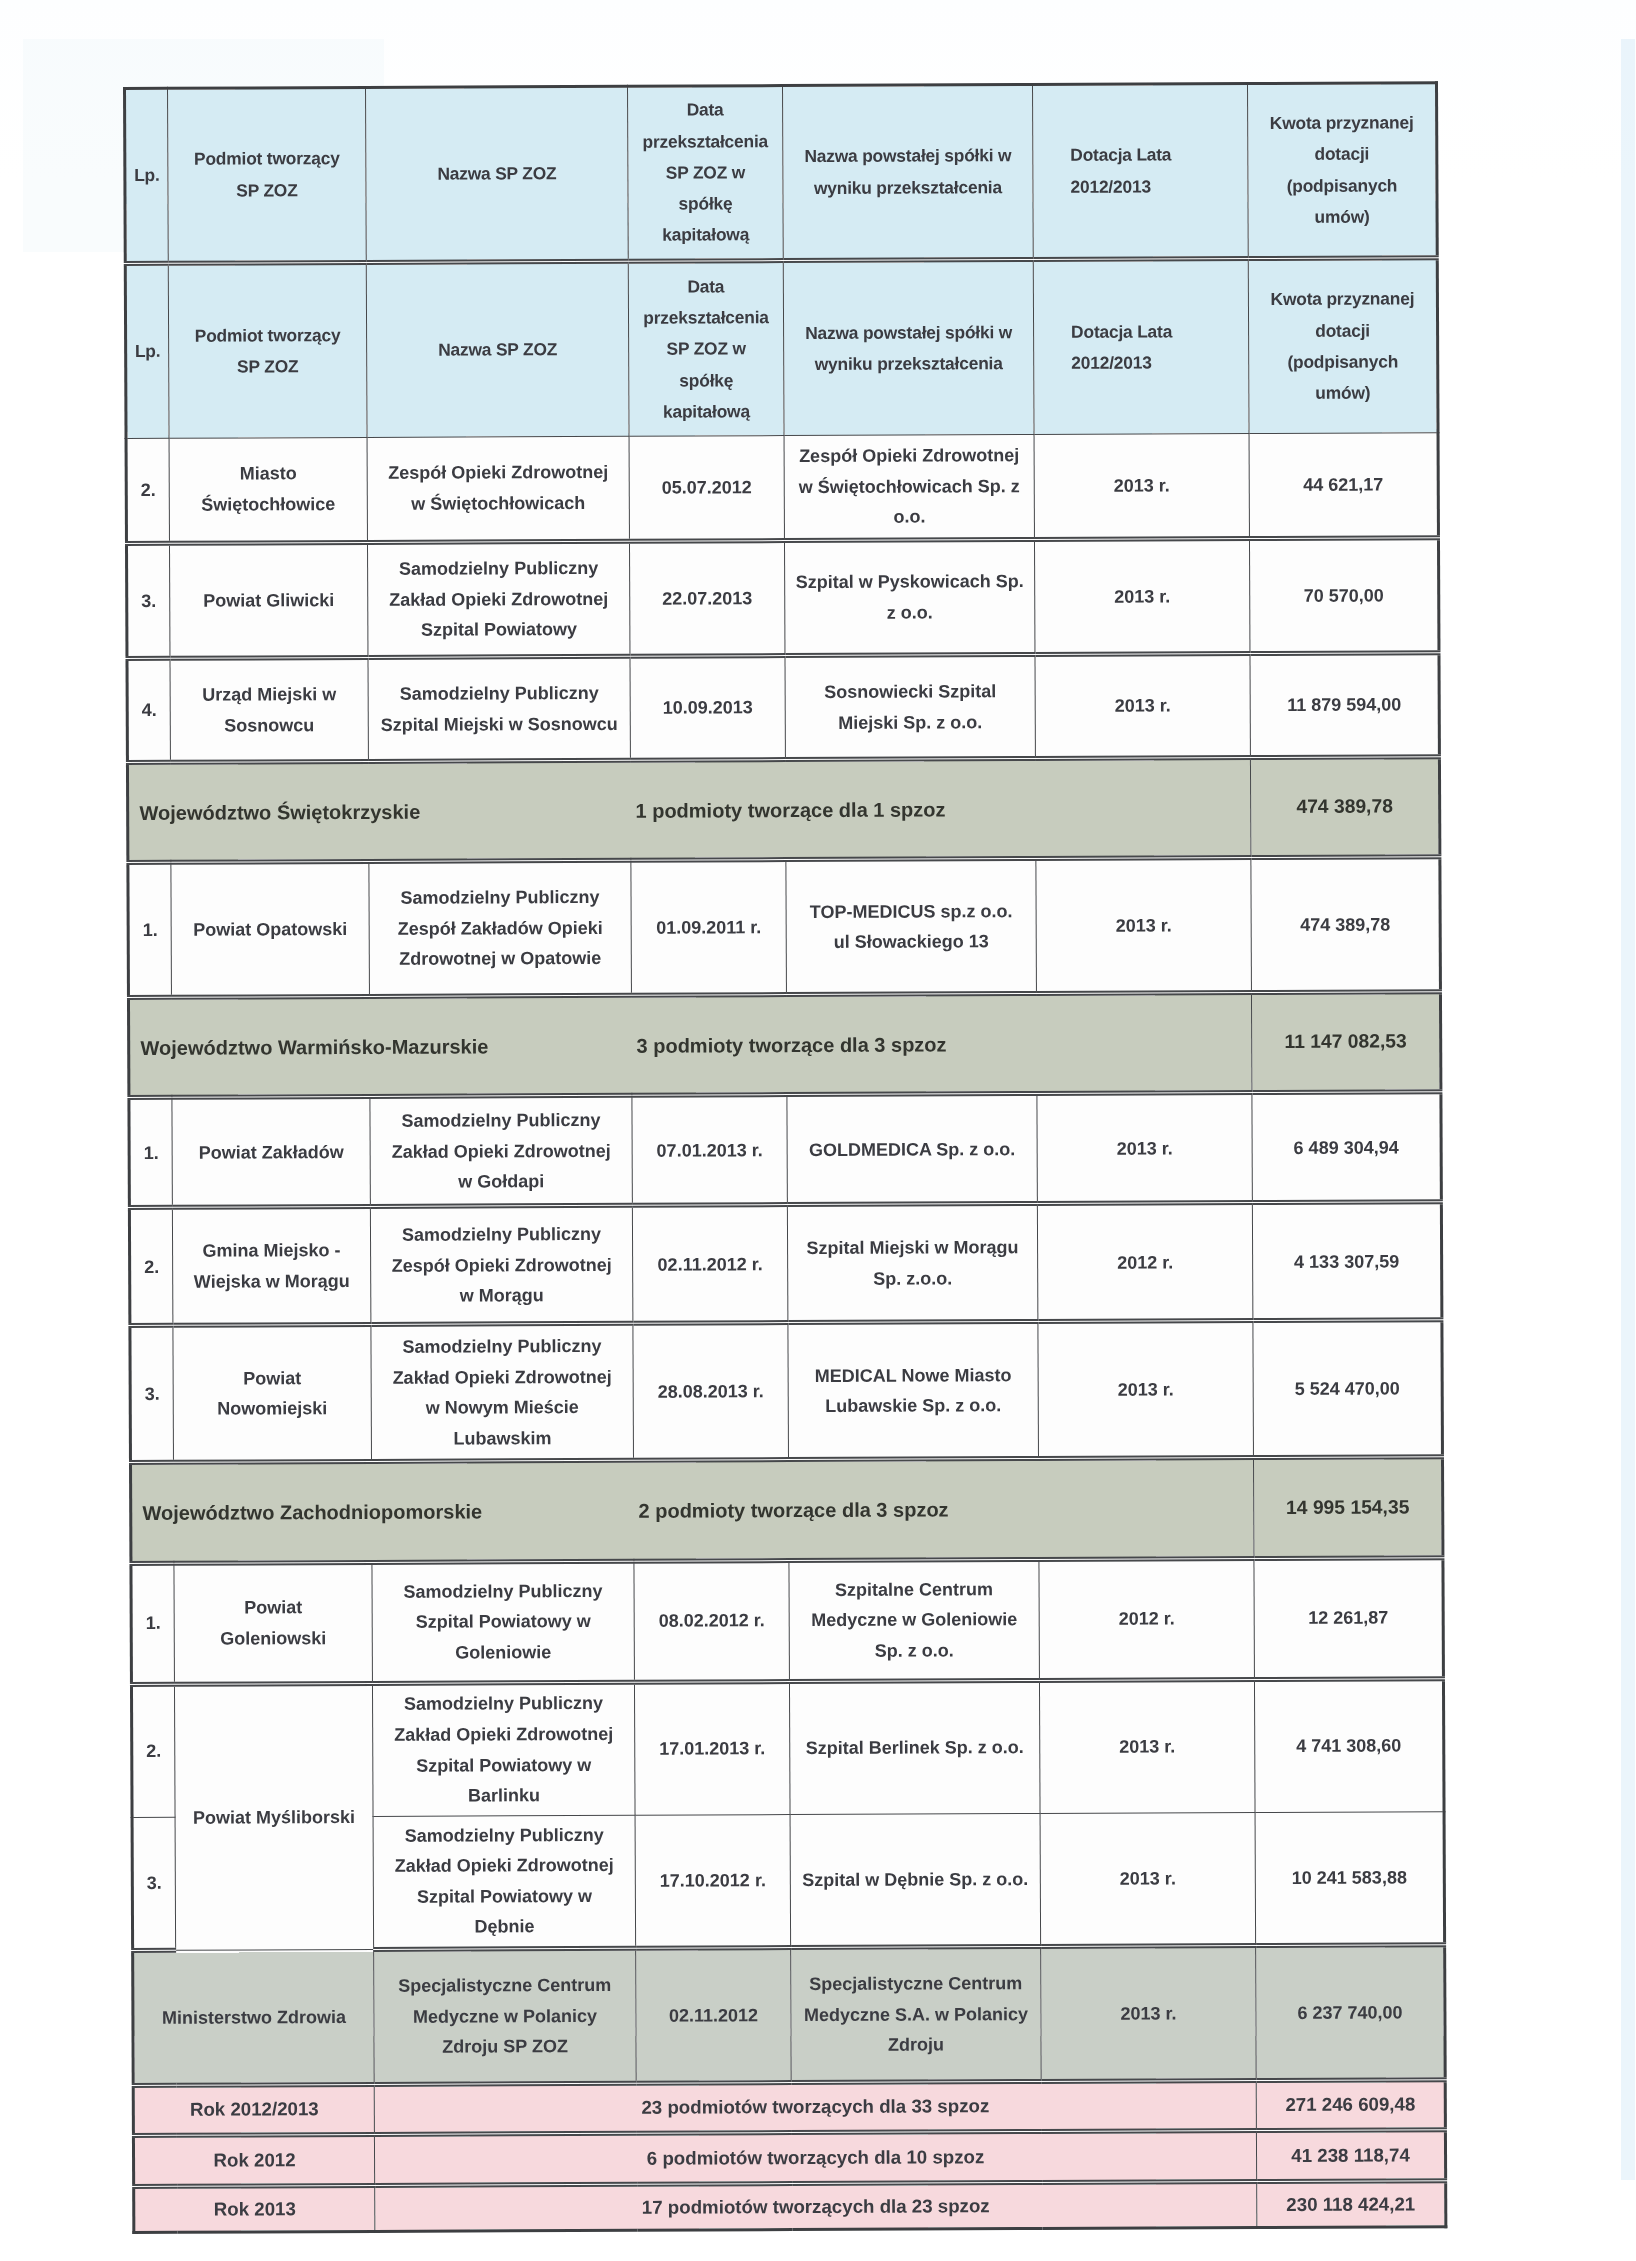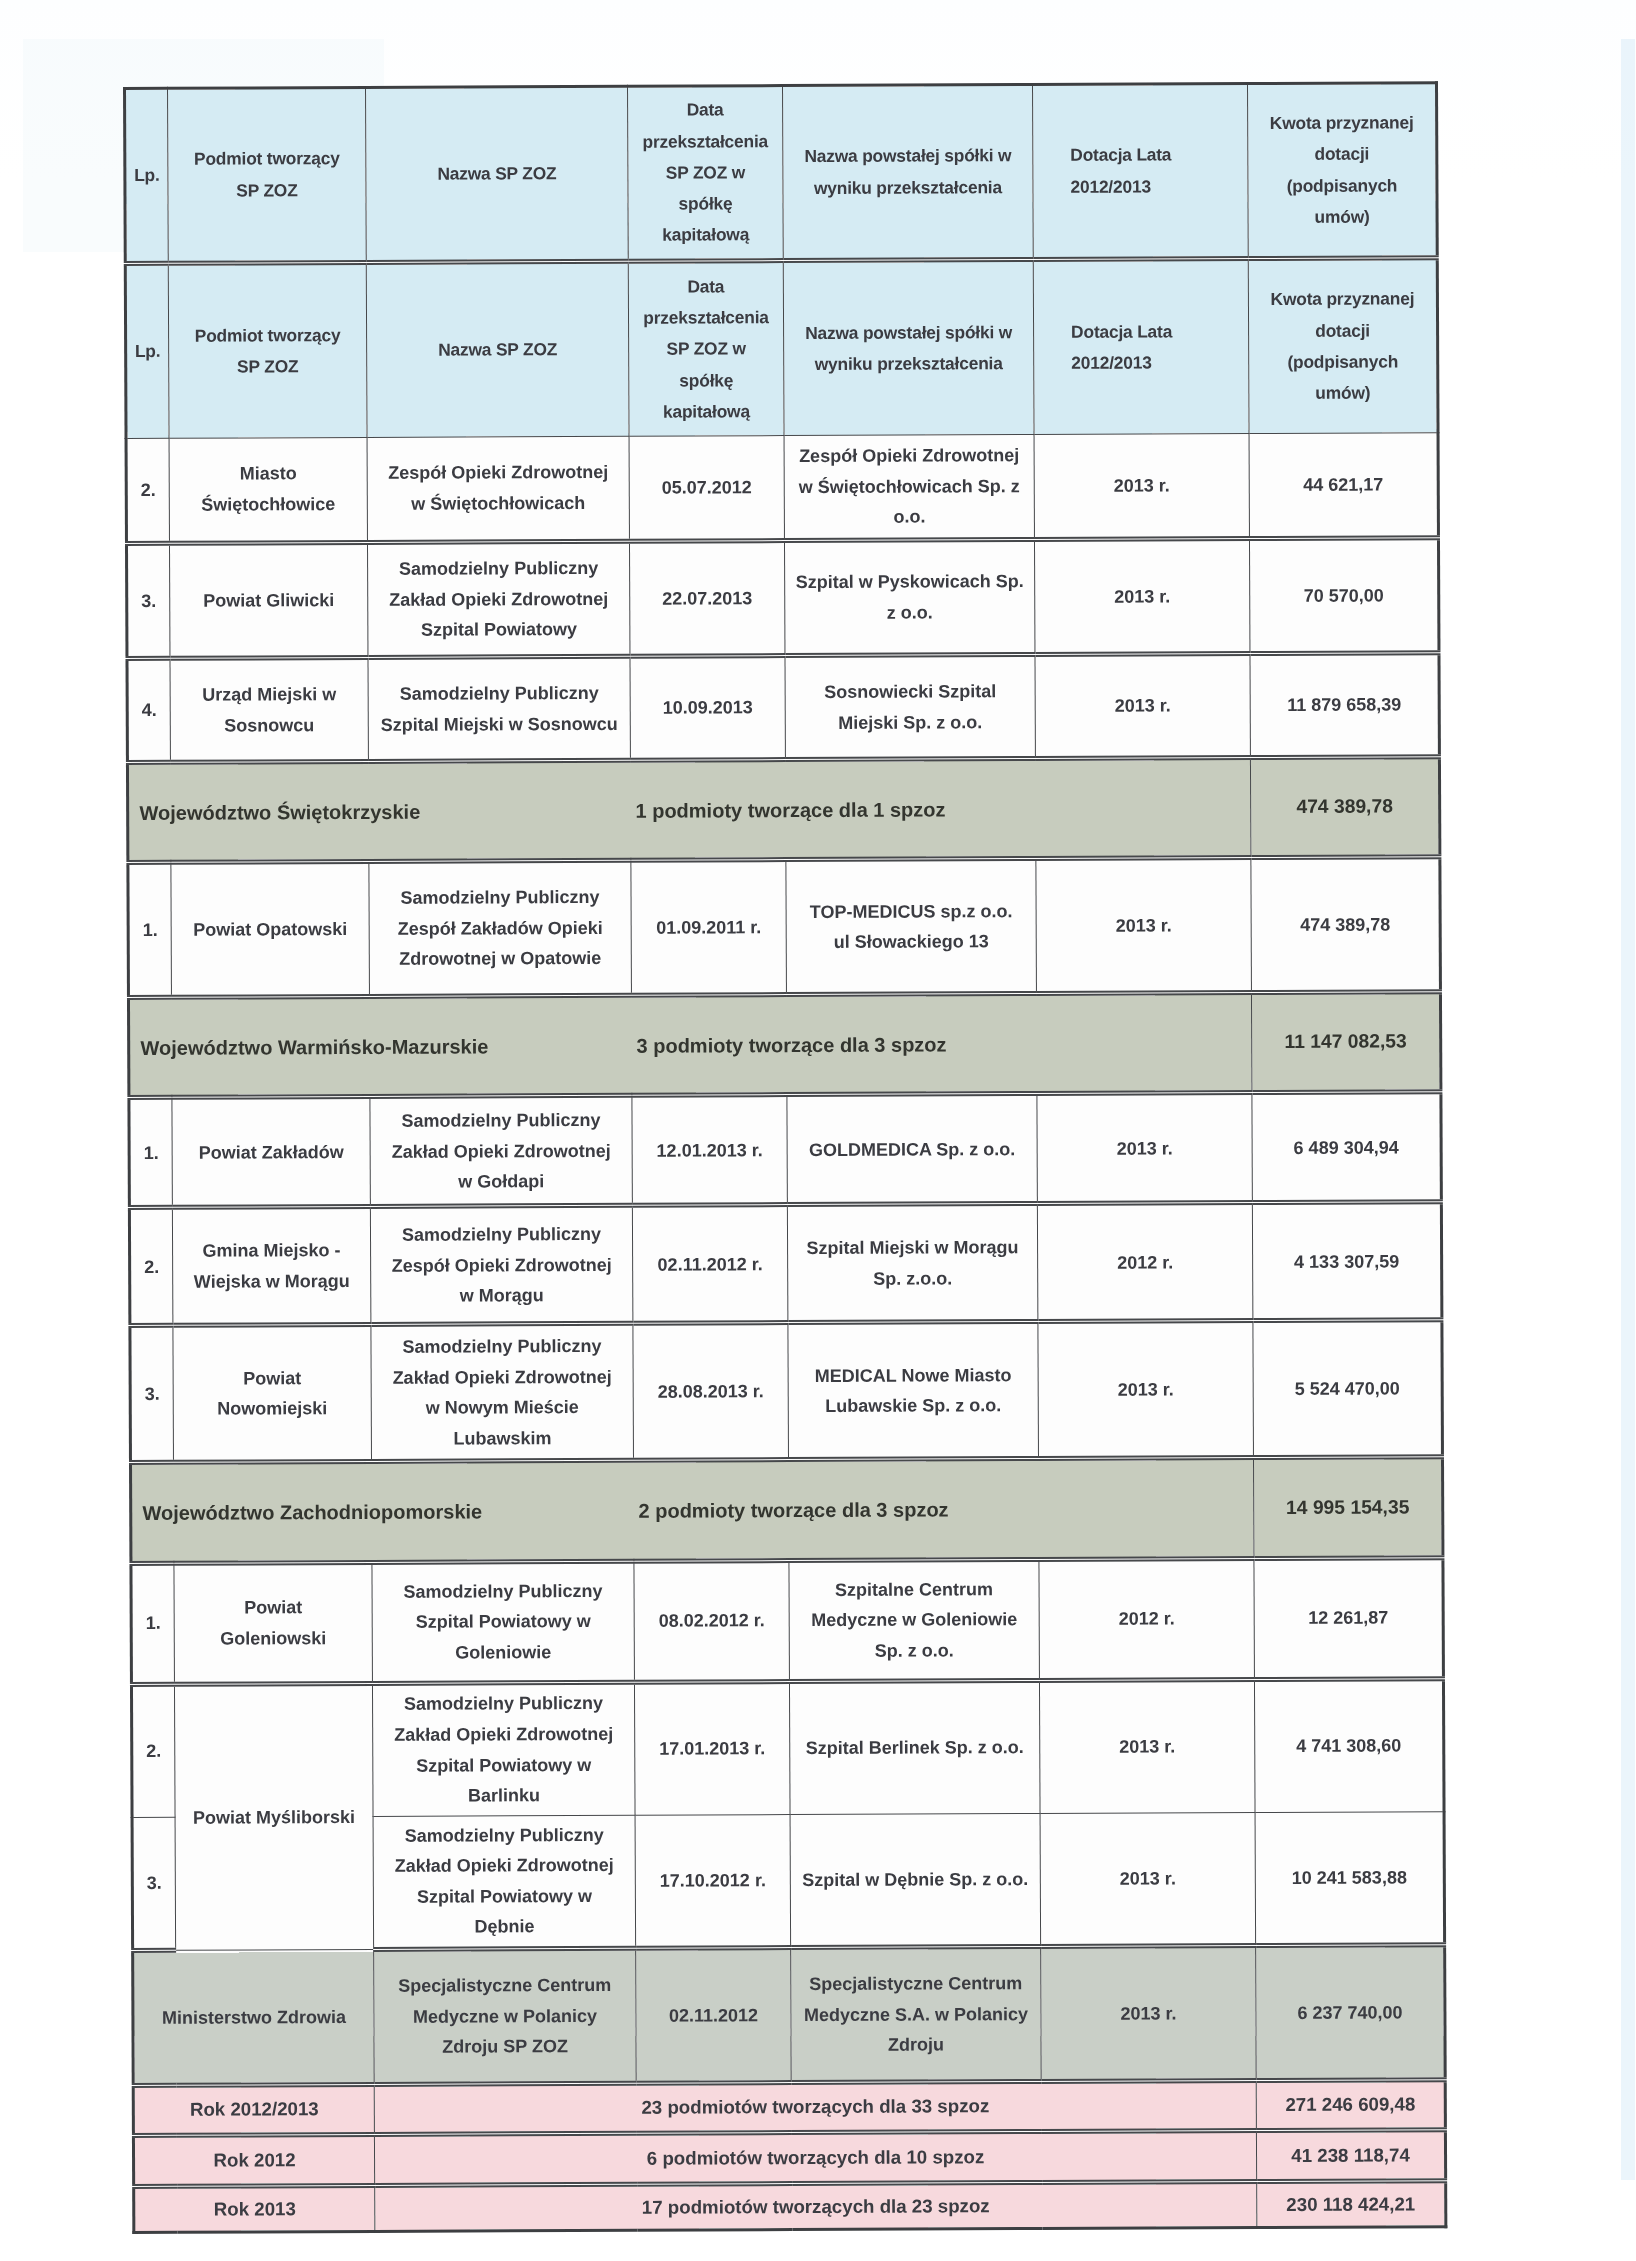--- a/index.html
+++ b/index.html
@@ -156,21 +156,21 @@
       <tr class="sep" style="height:104px">
         <td class="lp-col">4.</td>
         <td>Urząd Miejski w
 Sosnowcu</td>
         <td>Samodzielny Publiczny
 Szpital Miejski w Sosnowcu</td>
         <td>10.09.2013</td>
         <td>Sosnowiecki Szpital
 Miejski Sp. z o.o.</td>
         <td>2013 r.</td>
-        <td>11 879 658,39</td>
+        <td>11 879 594,00</td>
       </tr>
 
       <tr class="band sep" style="height:44px">
         <td colspan="6">
           <div class="band-inner">
             <span class="band-name">Województwo Świętokrzyskie</span>
             <span class="band-info">1 podmioty tworzące dla 1 spzoz</span>
           </div>
         </td>
         <td class="band-kwota">474 389,78</td>
@@ -196,21 +196,21 @@
           </div>
         </td>
         <td class="band-kwota">11 147 082,53</td>
       </tr>
       <tr class="sep" style="height:110px">
         <td class="lp-col">1.</td>
         <td>Powiat Zakładów</td>
         <td>Samodzielny Publiczny
 Zakład Opieki Zdrowotnej
 w Gołdapi</td>
-        <td>12.01.2013 r.</td>
+        <td>07.01.2013 r.</td>
         <td>GOLDMEDICA Sp. z o.o.</td>
         <td>2013 r.</td>
         <td>6 489 304,94</td>
       </tr>
       <tr class="sep" style="height:118px">
         <td class="lp-col">2.</td>
         <td>Gmina Miejsko -
 Wiejska w Morągu</td>
         <td>Samodzielny Publiczny
 Zespół Opieki Zdrowotnej

